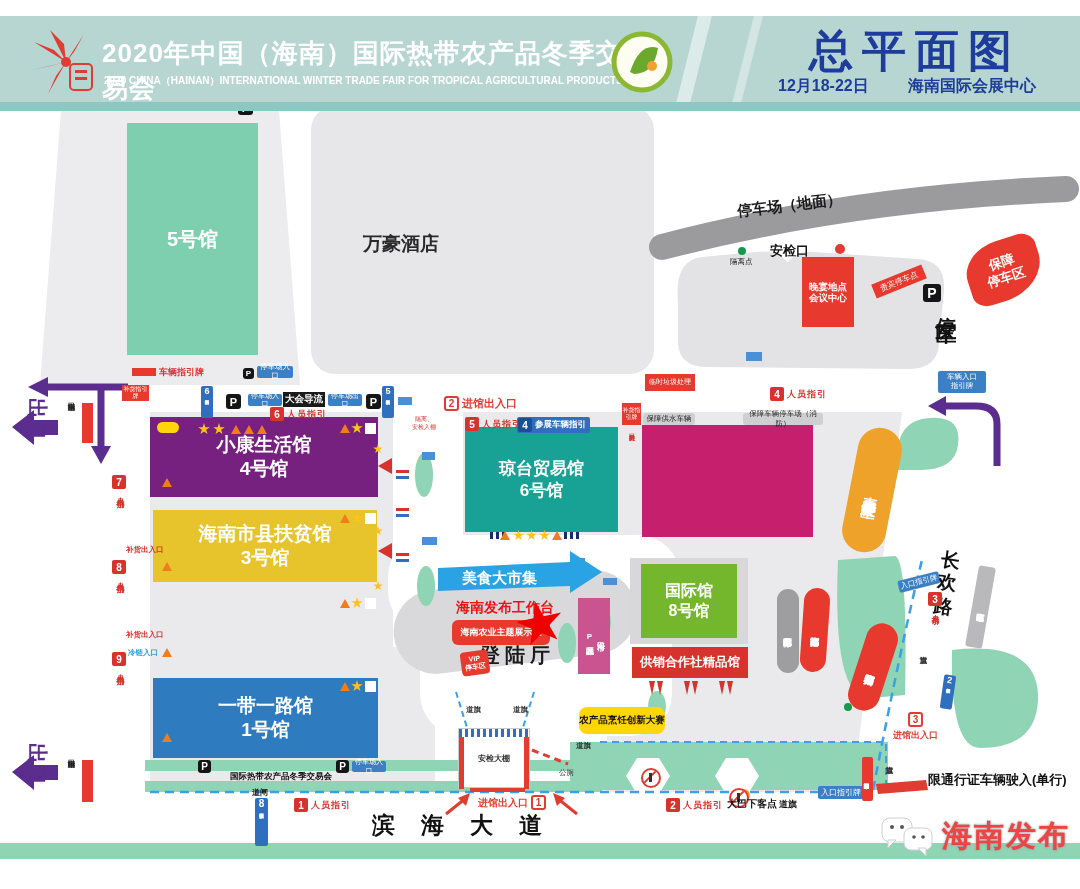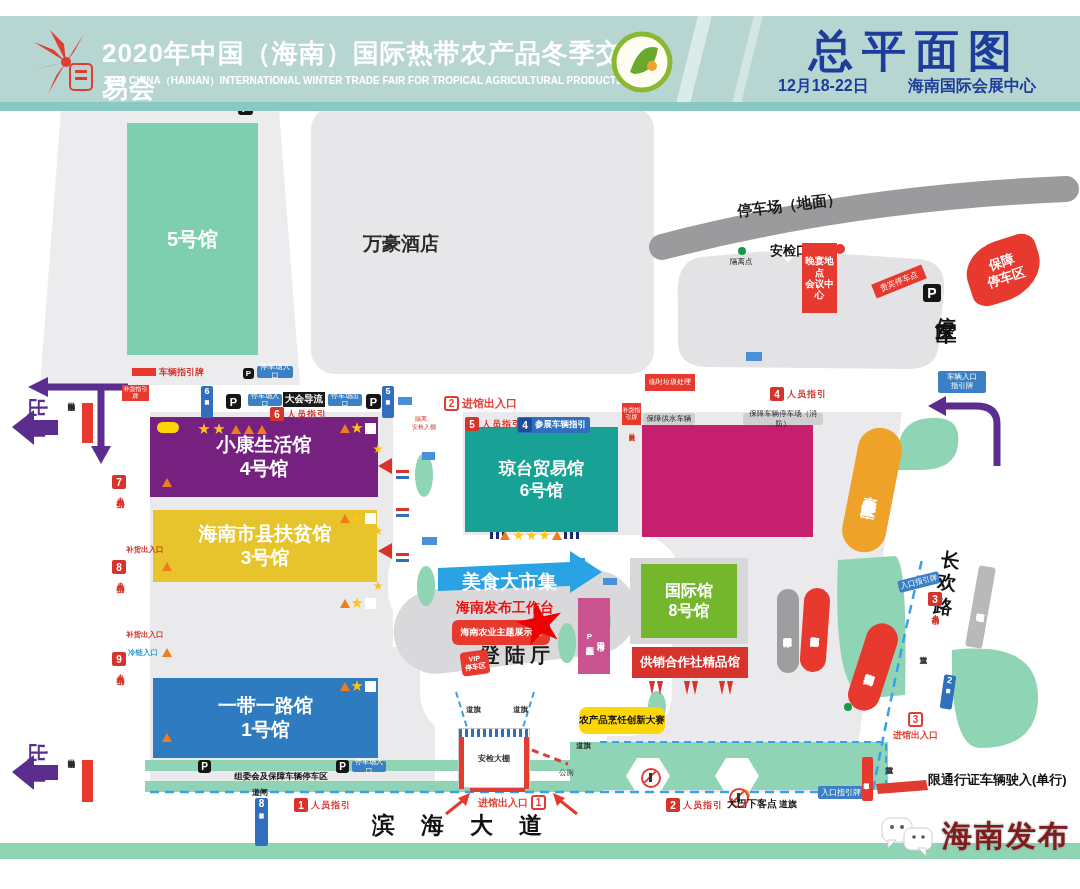--- a/index.html
+++ b/index.html
@@ -175,21 +175,21 @@
   <div class="ab pb" style="left:238px;top:100px;width:15px;height:15px;font-size:11px">P</div>
   <div class="ab" style="left:256px;top:103px;font-size:7.5px;color:#333">地下停车场出口</div>
   <div class="ab" style="left:159px;top:366px;font-size:9px;color:#d5332c;font-weight:bold">车辆指引牌</div>
   <div class="ab pb" style="left:243px;top:368px;width:11px;height:11px;font-size:8px">P</div>
   <div class="ab bluebadge" style="left:257px;top:366px;width:36px;height:12px;font-size:7.5px">停车场入口</div>
   <div class="ab" style="left:363px;top:231px;font-size:19px;font-weight:bold;color:#2a2a2a">万豪酒店</div>
 
   <div class="ab" style="left:737px;top:196px;font-size:15px;font-weight:bold;color:#1a1a1a;transform:rotate(-7deg)">停车场（地面）</div>
   <div class="ab" style="left:730px;top:257px;font-size:7.5px;color:#222">隔离点</div>
   <div class="ab" style="left:770px;top:242px;font-size:13px;font-weight:bold;color:#111">安检口</div>
-  <div class="ab redbadge pl" style="left:802px;top:243px;width:35px;height:70px;font-size:9.5px;font-weight:bold">晚宴地点
+  <div class="ab redbadge pl" style="left:802px;top:257px;width:52px;height:70px;font-size:9.5px;font-weight:bold">晚宴地点
 会议中心</div>
   <div class="ab redbadge" style="left:872px;top:274px;width:54px;height:15px;font-size:8px;transform:rotate(-22deg)">贵宾停车点</div>
   <div class="ab pb" style="left:923px;top:284px;width:18px;height:18px;font-size:14px">P</div>
   <div class="ab vt" style="left:932px;top:300px;font-size:21px;font-weight:bold;color:#111;letter-spacing:4px">停车区</div>
   <div class="ab redbadge pl" style="left:966px;top:240px;width:76px;height:60px;font-size:13px;font-weight:bold;border-radius:50% 22% 60% 22%;transform:rotate(-18deg)">保障
 停车区</div>
   <div class="ab redbadge" style="left:645px;top:374px;width:50px;height:17px;font-size:7px">临时垃圾处理</div>
   <div class="ab grow" style="left:770px;top:387px">
       <span class="nb nr">4</span>
       <span class="gl">人员指引</span>
@@ -247,21 +247,21 @@
     </div>
   <div class="ab grow" style="left:517px;top:417px;background:#2f6fbd;border-radius:2px;padding:1px 4px 1px 1px">
       <span class="nb" style="background:#1b4e96">4</span>
       <span style="color:#fff;font-weight:bold;font-size:8.5px">参展车辆指引</span>
     </div>
   <div class="ab graypill" style="left:643px;top:413px;width:52px;height:12px;font-size:7.5px">保障供水车辆</div>
   <div class="ab graypill" style="left:743px;top:413px;width:80px;height:12px;font-size:7.5px">保障车辆停车场（消防）</div>
   <div class="ab redbadge" style="left:622px;top:403px;width:19px;height:22px;font-size:6px;flex-direction:column">补货指引牌</div>
   <div class="ab vt" style="left:627px;top:429px;font-size:6px;color:#d5332c;font-weight:bold">补货出入口</div>
 
-  <div class="ab" style="left:462px;top:569px;font-size:19px;font-weight:bold;color:#fff">美食大市集</div>
+  <div class="ab" style="left:462px;top:569px;font-size:15px;font-weight:bold;color:#fff">美食大市集</div>
   <div class="ab" style="left:456px;top:599px;font-size:14px;font-weight:bold;color:#ee1111">海南发布工作台</div>
   <div class="ab redbadge" style="left:452px;top:620px;width:98px;height:25px;font-size:9px;font-weight:bold;border-radius:6px">海南农业主题展示区</div>
   <div class="ab star" style="left:516px;top:601px;width:48px;height:46px;background:#ee0000;transform:rotate(-12deg)"></div>
   <div class="ab" style="left:480px;top:642px;font-size:20px;font-weight:bold;color:#1b1b1b;letter-spacing:5px">登陆厅</div>
   <div class="ab redbadge pl" style="left:461px;top:651px;width:28px;height:24px;font-size:7px;font-weight:bold;border-radius:4px;transform:rotate(-8deg)">VIP
 停车区</div>
   <div class="ab vt pl" style="left:578px;top:598px;width:32px;height:76px;background:#c9548f;color:#fff;font-size:8px;font-weight:bold;display:flex;align-items:center;justify-content:center;text-align:center">海口市
 P农品区</div>
   <div class="ab" style="left:579px;top:707px;width:86px;height:27px;background:#ffd60a;border-radius:8px;color:#111;font-weight:bold;font-size:9.5px;display:flex;align-items:center;justify-content:center">农产品烹饪创新大赛</div>
 
@@ -288,21 +288,21 @@
       <span class="vt" style="font-size:9px">嘉宾车辆停车区</span>
     </div>
   <div class="ab cap" style="left:857px;top:622px;width:32px;height:90px;background:#e8392e;transform:rotate(18deg)">
       <span class="vt" style="font-size:10px">贵宾车辆停车区</span>
     </div>
   <div class="ab bluebadge" style="left:898px;top:576px;width:42px;height:12px;font-size:7.5px;transform:rotate(-14deg)">入口指引牌</div>
 
   <div class="ab pb" style="left:198px;top:760px;width:13px;height:13px;font-size:10px">P</div>
   <div class="ab pb" style="left:336px;top:760px;width:13px;height:13px;font-size:10px">P</div>
   <div class="ab bluebadge" style="left:352px;top:761px;width:34px;height:11px;font-size:7px">停车场入口</div>
-  <div class="ab" style="left:225px;top:771px;width:112px;text-align:center;font-size:8.5px;font-weight:bold;color:#111">组委会及保障车辆停车区</div>
+  <div class="ab" style="left:225px;top:771px;width:112px;text-align:center;font-size:8.5px;font-weight:bold;color:#111">国际热带农产品冬季交易会</div>
   <div class="ab" style="left:252px;top:787px;font-size:8px;font-weight:bold;color:#111">道闸</div>
   <div class="ab gcol" style="left:255px;top:798px;width:13px;height:48px;background:#2f6fbd;border-radius:2px;gap:0">
       <span style="color:#fff;font-weight:bold;font-size:10px">8</span>
       <span class="vt" style="color:#fff;font-size:5px">参展车辆指引</span>
     </div>
   <div class="ab grow" style="left:294px;top:798px">
       <span class="nb nr">1</span>
       <span class="gl">人员指引</span>
     </div>
   <div class="ab" style="left:576px;top:741px;font-size:7.5px;color:#333;font-weight:bold">道旗</div>
@@ -376,21 +376,21 @@
     <svg width="56" height="44" viewBox="0 0 56 44">
       <rect x="2" y="4" width="30" height="24" rx="8" fill="#fff" stroke="#cfcfcf"></rect>
       <circle cx="12" cy="13" r="2" fill="#555"></circle>
         <circle cx="22" cy="13" r="2" fill="#555"></circle>
       <polygon points="8,26 8,34 16,26" fill="#fff" stroke="#cfcfcf"></polygon>
       <rect x="24" y="14" width="28" height="22" rx="7" fill="#fff" stroke="#cfcfcf"></rect>
       <circle cx="34" cy="23" r="1.8" fill="#555"></circle>
         <circle cx="43" cy="23" r="1.8" fill="#555"></circle>
       <polygon points="46,34 46,42 38,34" fill="#fff" stroke="#cfcfcf"></polygon>
     </svg>
-    <span style="font-size:30px;font-weight:bold;color:#7f1d1d;text-shadow:0 0 1px #9a9a9a,0 0 3px #9a9a9a;letter-spacing:2px">海南发布</span>
+    <span style="font-size:30px;font-weight:bold;color:#ef4444;text-shadow:0 0 1px #9a9a9a,0 0 3px #9a9a9a;letter-spacing:2px">海南发布</span>
   </div>
 
   <div class="ab" style="left:0;top:16px;width:1080px;height:95px;background:#b7d6d2;overflow:hidden">
     <div class="ab" style="left:686px;top:-5px;width:14px;height:105px;background:rgba(255,255,255,.5);transform:skewX(-14deg)"></div>
     <div class="ab" style="left:742px;top:-5px;width:9px;height:105px;background:rgba(255,255,255,.4);transform:skewX(-14deg)"></div>
     <div class="ab" style="left:0;top:86px;width:1080px;height:9px;background:#8ac9c1"></div>
     <svg class="ab" style="left:30px;top:8px" width="72" height="78" viewBox="0 0 72 78">
       <g fill="#e03c31">
         <path d="M36,38 L20,6 L34,20 Z"></path>
           <path d="M36,38 L4,18 L24,26 Z"></path>

